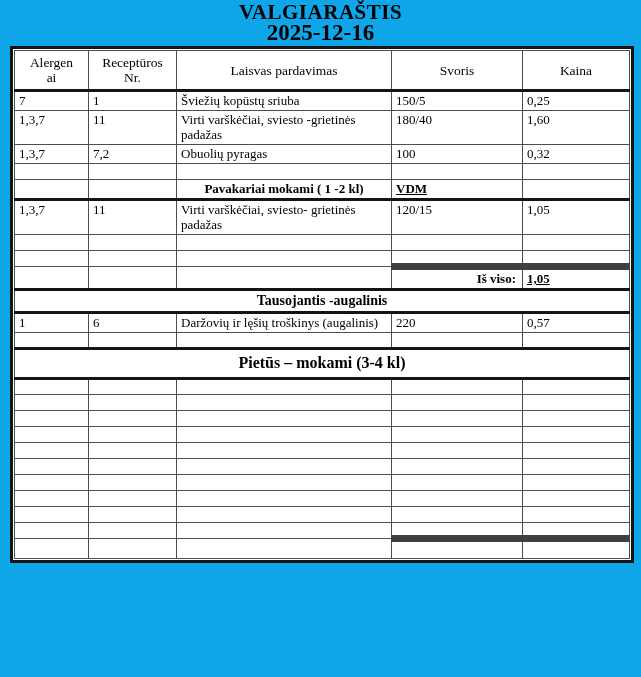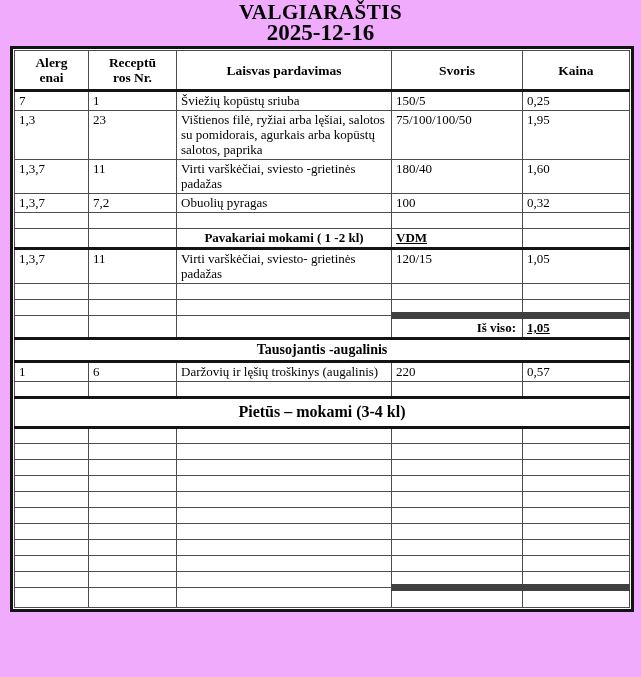--- a/index.html
+++ b/index.html
@@ -1,19 +1,19 @@
 <!DOCTYPE html>
 <html><head>
 <meta charset="utf-8">
 <style>
   * { box-sizing: border-box; }
   html, body { margin: 0; padding: 0; background: #ffffff; }
   .page {
     width: 641px; height: 677px;
-    background: #f0abfc;
+    background: #0ea5e9;
     font-family: "Liberation Serif", serif;
     color: #000;
     overflow: hidden;
   }
   .title {
     font-size: 21px; font-weight: bold; text-align: center;
     letter-spacing: 0.5px; padding-top: 1px; line-height: 22px;
   }
   .date {
     font-size: 23px; font-weight: bold; text-align: center; line-height: 20px;
@@ -27,23 +27,23 @@
   table { border-collapse: collapse; width: 100%; table-layout: fixed; }
   td, th {
     border: 1px solid #4d4d4d;
     font-size: 13px; line-height: 15px;
     padding: 1px 4px 2px 4px;
     vertical-align: top;
     overflow: hidden;
     word-wrap: break-word;
   }
   thead th {
-    font-weight: bold; vertical-align: middle;
+    font-weight: normal; vertical-align: middle;
     font-size: 13.5px; line-height: 15px;
-    height: 40px; padding: 0 18px;
+    height: 40px; padding: 0 12px;
     border-bottom: 3px solid #141414;
   }
   tr.tb td { border-bottom: 3px solid #141414; }
   td.band {
     font-weight: bold; text-align: center; font-size: 14px;
     border-top: 3px solid #141414; border-bottom: 3px solid #141414;
     padding: 2px; line-height: 16px;
   }
   td.band.large { font-size: 16px; line-height: 18px; padding: 4px 2px 5px; }
   td.sub-label { font-weight: bold; text-align: center; }
@@ -80,27 +80,20 @@
       </thead>
       <tbody id="tbody">
           <tr class="item">
             <td>7</td>
             <td>1</td>
             <td>Šviežių  kopūstų sriuba</td>
             <td>150/5</td>
             <td>0,25</td>
           </tr>
           <tr class="item">
-            <td>1,3</td>
-            <td>23</td>
-            <td>Vištienos filė, ryžiai arba lęšiai, salotos su pomidorais, agurkais arba kopūstų salotos, paprika</td>
-            <td>75/100/100/50</td>
-            <td>1,95</td>
-          </tr>
-          <tr class="item">
             <td>1,3,7</td>
             <td>11</td>
             <td>Virti varškėčiai, sviesto -grietinės padažas</td>
             <td>180/40</td>
             <td>1,60</td>
           </tr>
           <tr class="item">
             <td>1,3,7</td>
             <td>7,2</td>
             <td>Obuolių pyragas</td>

